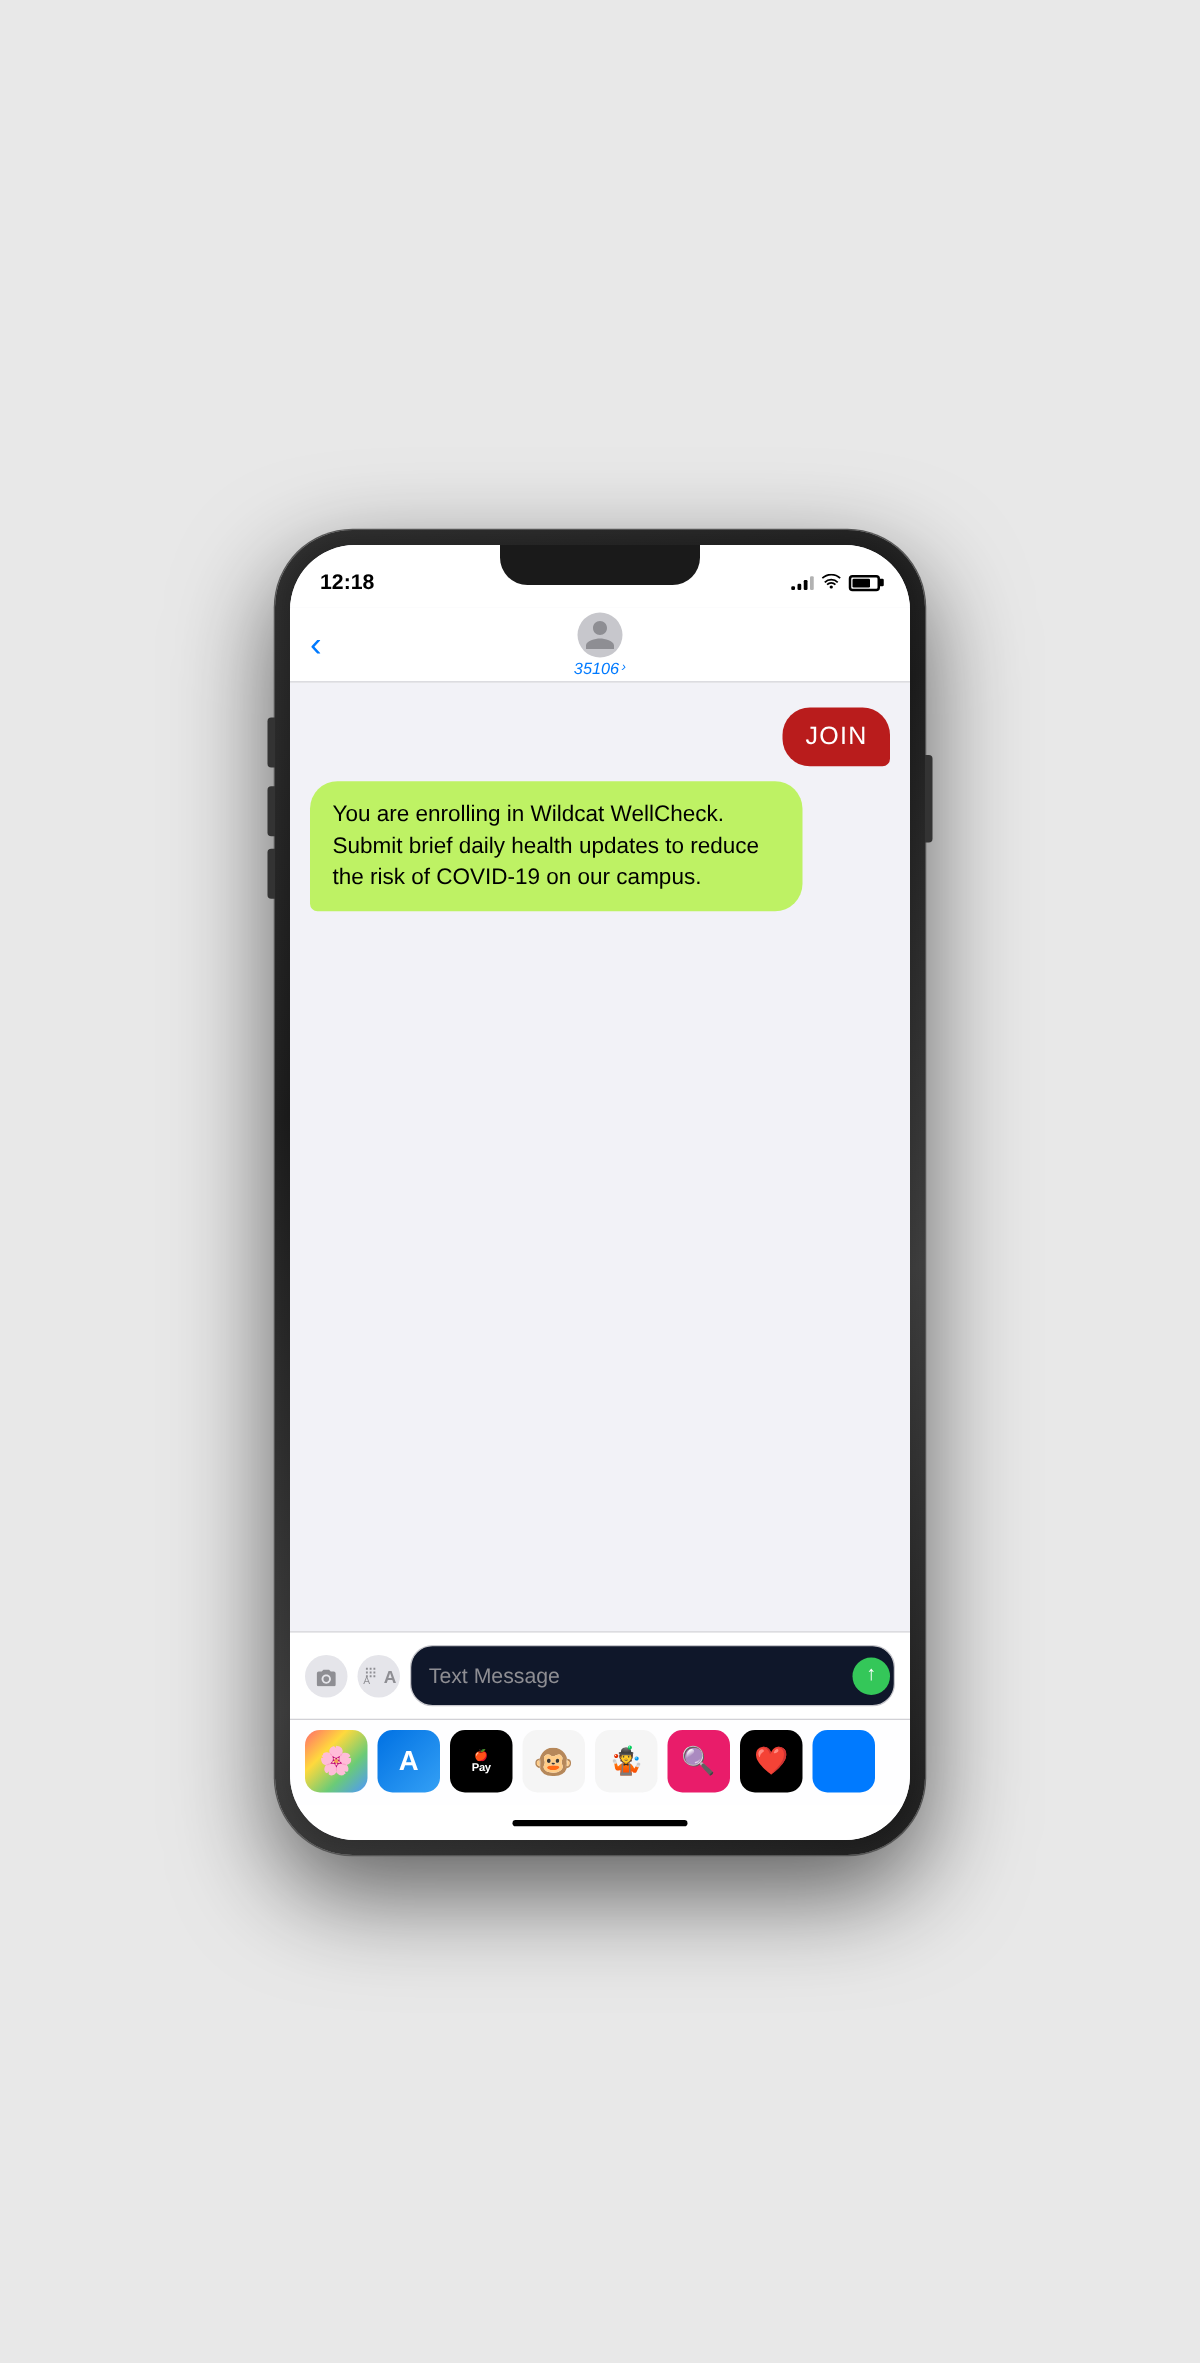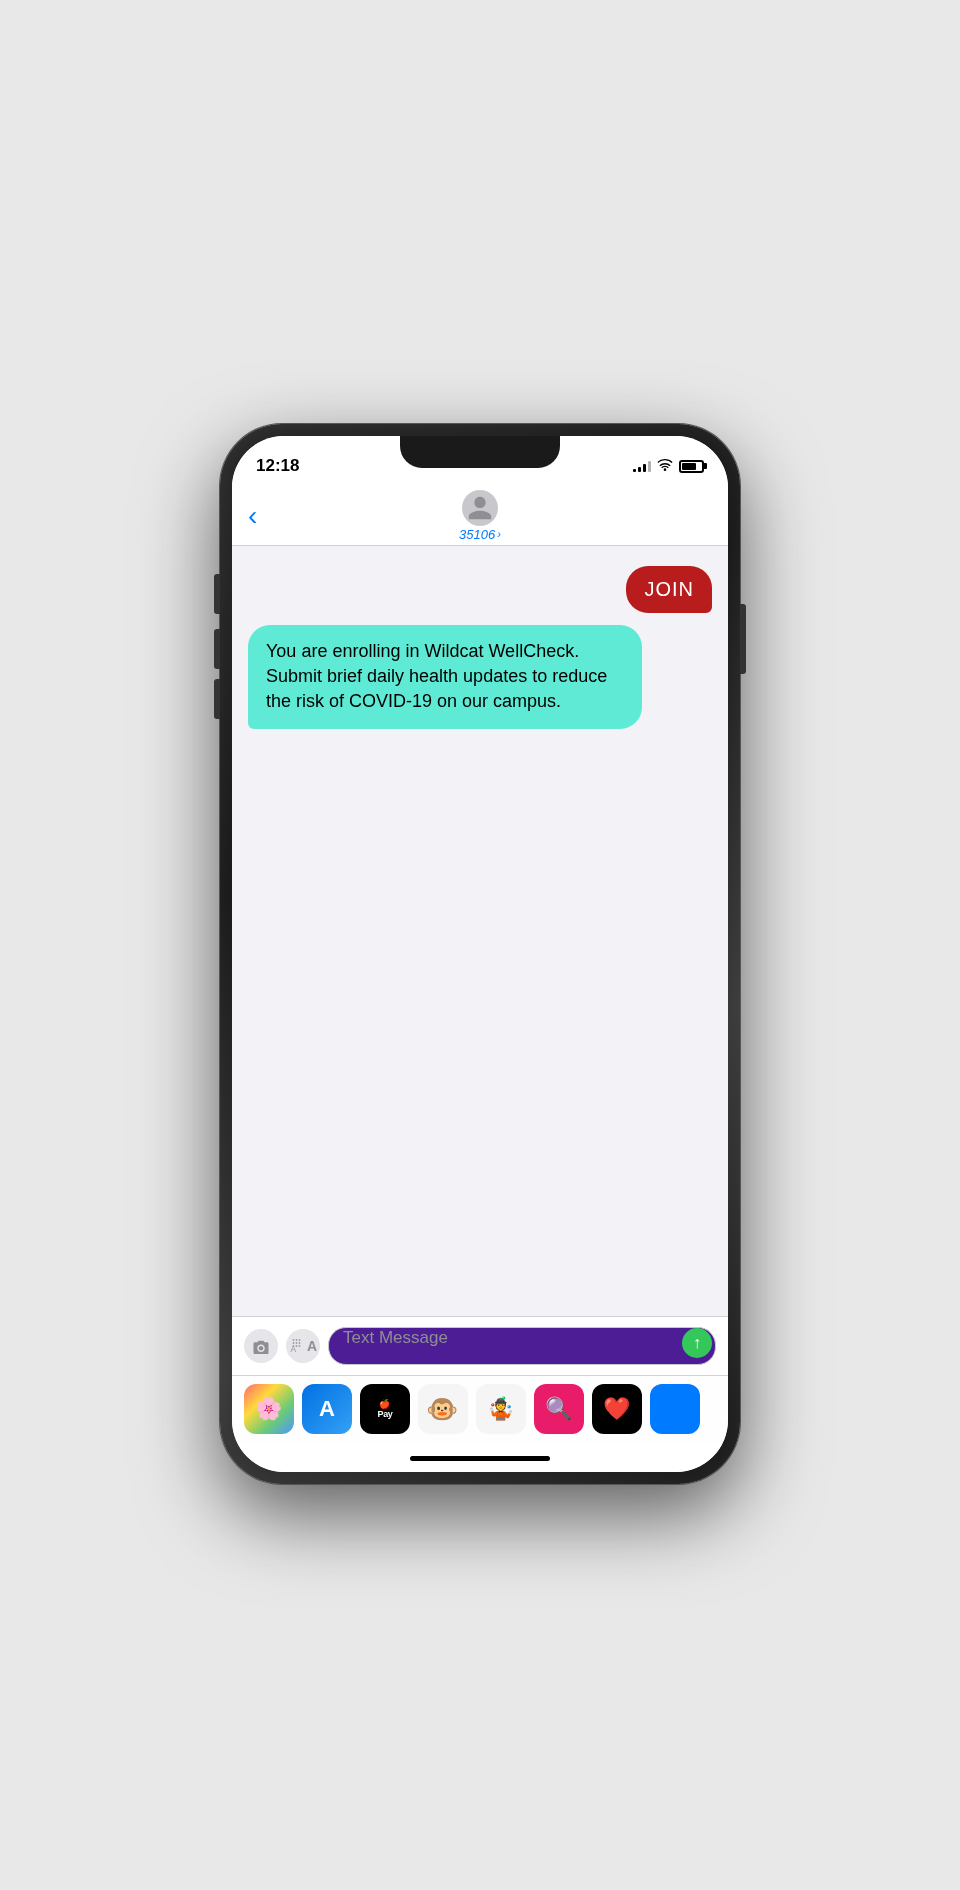--- a/index.html
+++ b/index.html
@@ -242,21 +242,21 @@
       font-weight: 400;
       letter-spacing: 1px;
     }
 
     .message-received {
       align-self: flex-start;
       max-width: 85%;
     }
 
     .bubble-received {
-      background: #5eead4;
+      background: #bef264;
       color: #000;
       padding: 14px 18px;
       border-radius: 22px 22px 22px 6px;
       font-size: 18px;
       line-height: 1.4;
     }
 
     
     .input-area {
       background: white;
@@ -286,27 +286,28 @@
       background: #e5e5ea;
       display: flex;
       align-items: center;
       justify-content: center;
       cursor: pointer;
       flex-shrink: 0;
     }
 
     .text-input-container {
       flex: 1;
-      height: 38px;
+      height: 49px;
       border: 1px solid #c7c7cc;
       border-radius: 18px;
       display: flex;
+      align-items: center;
       padding: 0 40px 0 14px;
       position: relative;
-      background: #4c1d95;
+      background: #0f172a;
     }
 
     .text-input-placeholder {
       color: #8e8e93;
       font-size: 17px;
     }
 
     .send-button {
       position: absolute;
       right: 3px;

